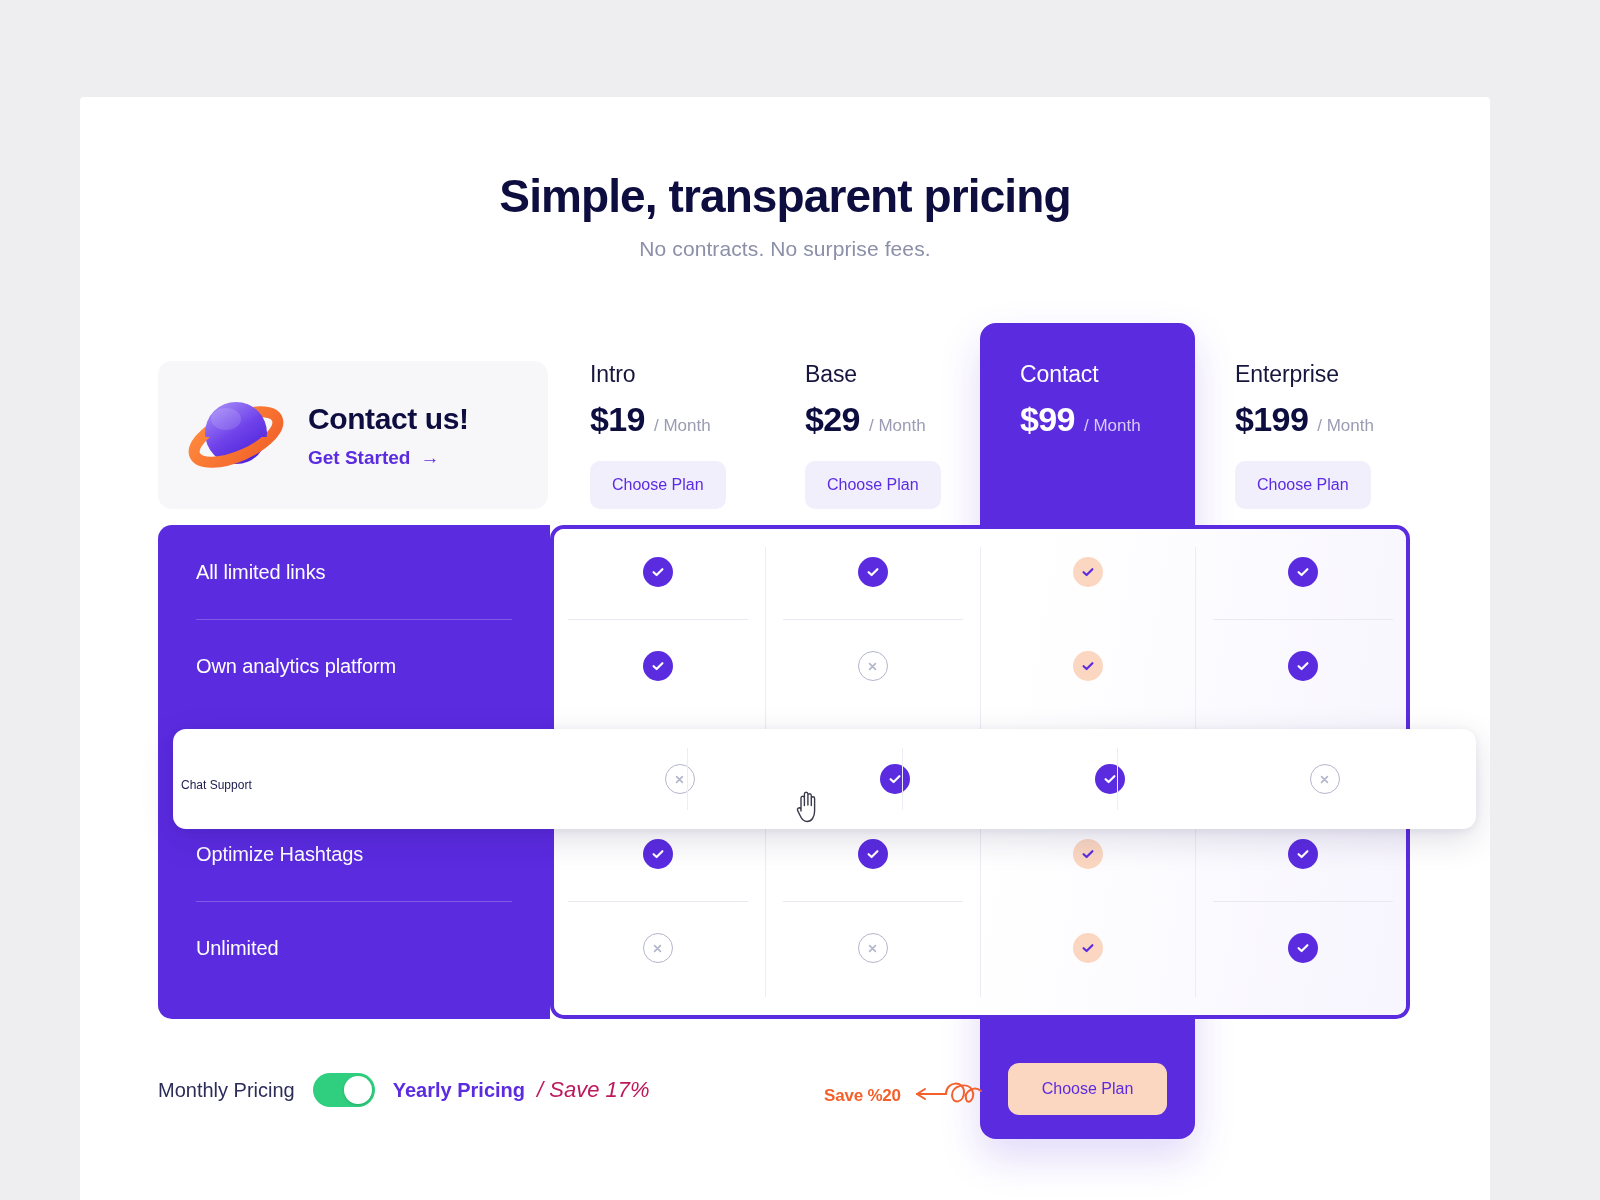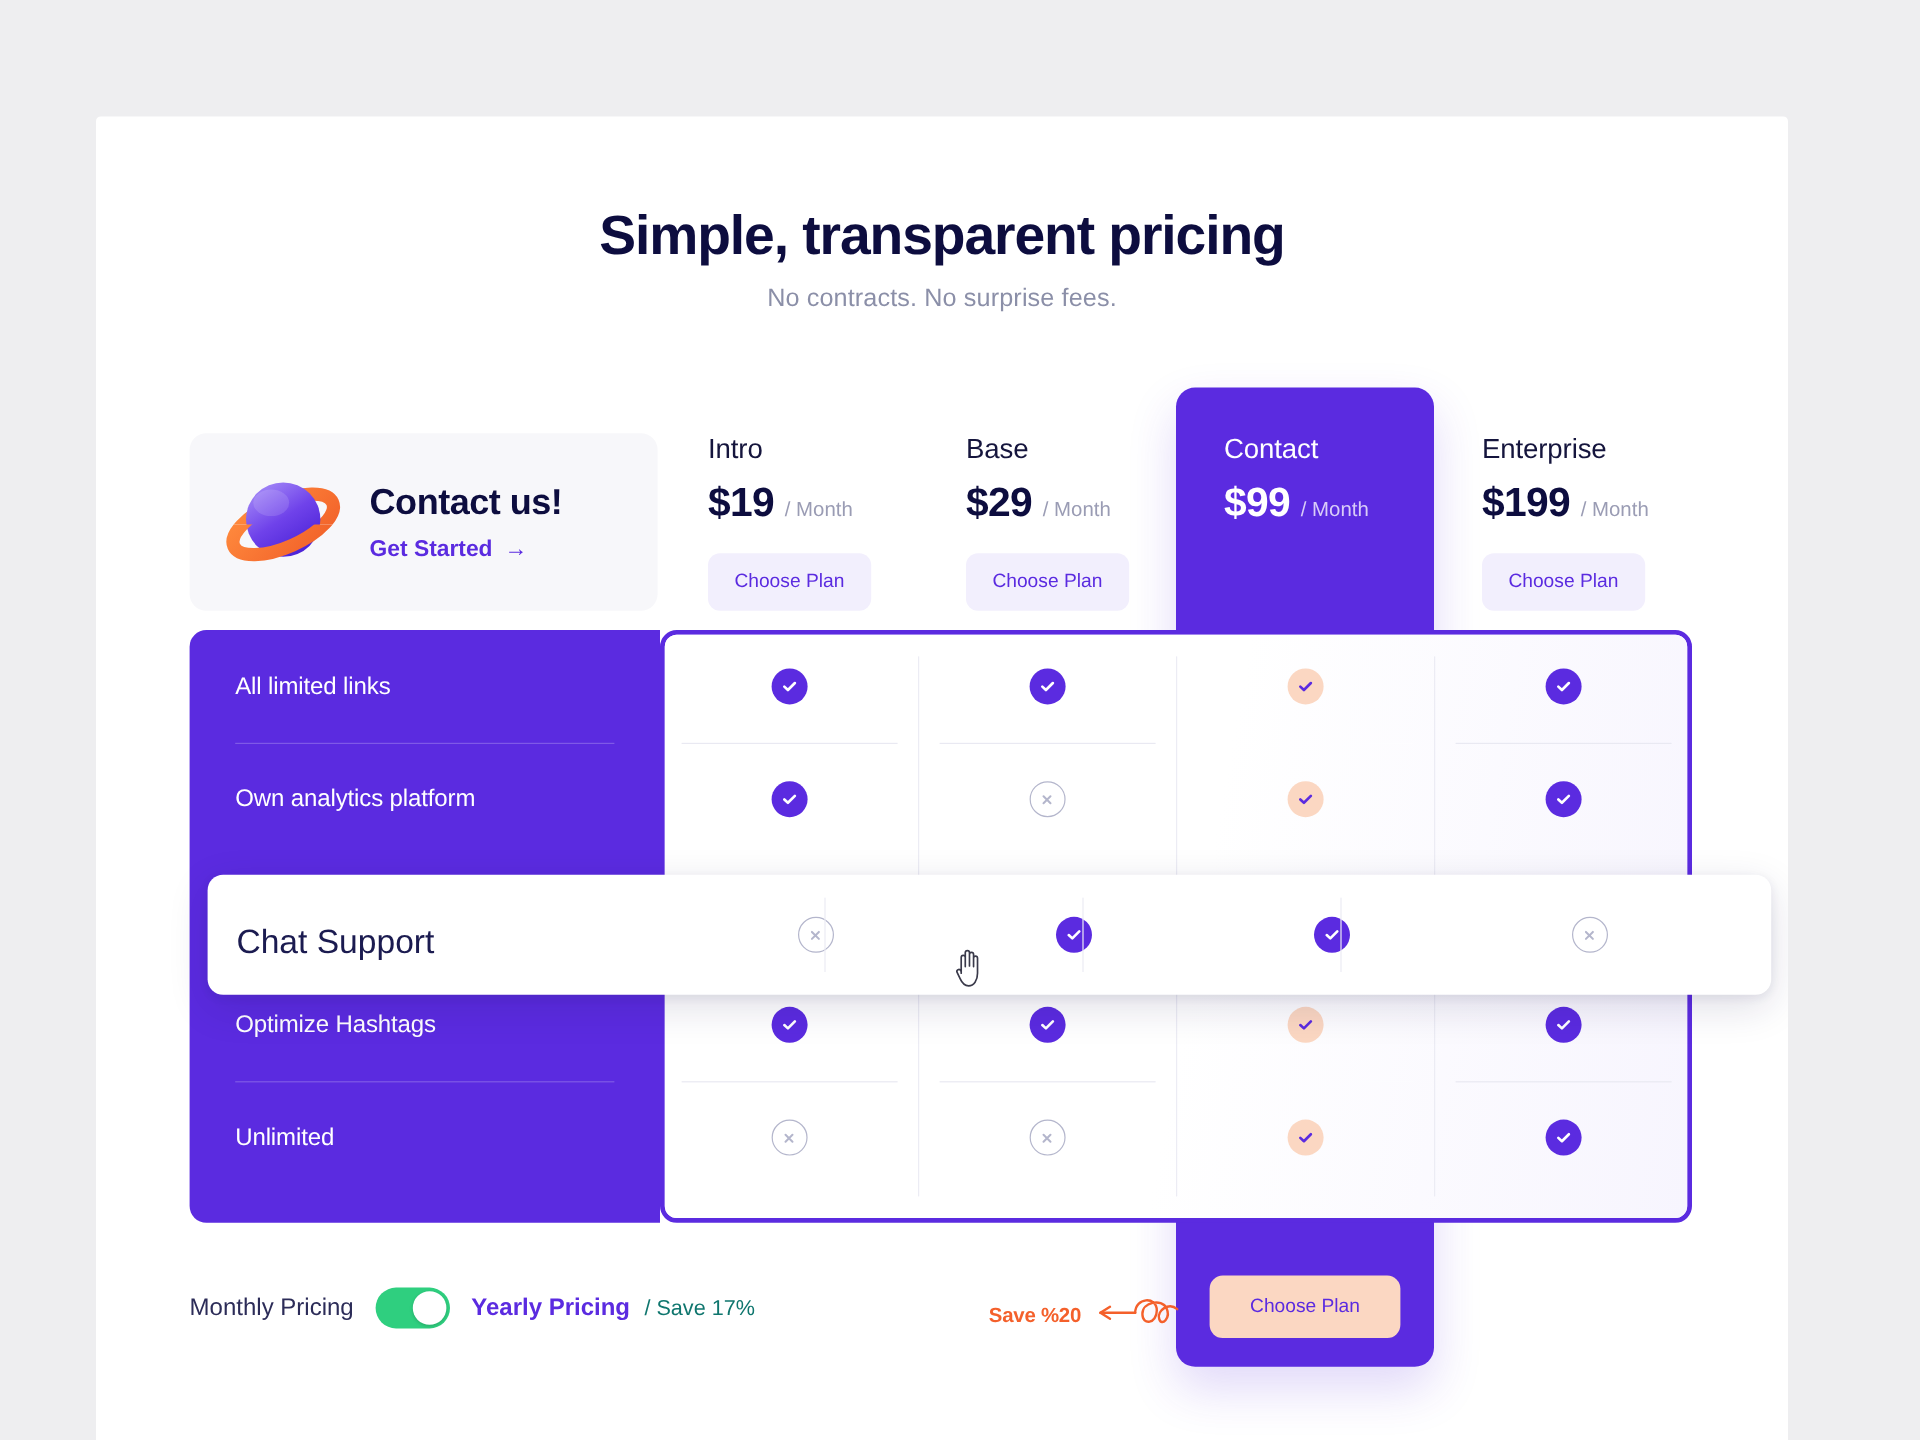--- a/index.html
+++ b/index.html
@@ -288,23 +288,23 @@
     height: 100px;
     background: #ffffff;
     border-radius: 13px;
     box-shadow: 0 10px 34px rgba(28,22,80,0.14), 0 2px 8px rgba(28,22,80,0.07);
     display: flex;
     align-items: center;
     z-index: 9;
   }
   .float-row .flabel {
     width: 377px;
-    padding-left: 24px;
+    padding-left: 8px;
     box-sizing: border-box;
-    font-size: 28px;
+    font-size: 12px;
     color: #1b1b50;
     margin-top: 12px;
   }
   .float-row .fcells {
     width: 860px;
     display: flex;
     margin-left: 22px;
   }
   .float-row .vdiv-f {
     position: absolute;
@@ -344,23 +344,24 @@
     top: 3px;
     right: 3px;
     box-shadow: 0 1px 3px rgba(0,0,0,0.18);
   }
   .lbl-yearly {
     font-size: 20px;
     font-weight: bold;
     color: #5b2be0;
   }
   .lbl-save {
-    font-size: 18px;
-    color: #0f766e;
+    font-size: 22px;
+    color: #be185d;
     margin-left: -6px;
+    font-style: italic;
   }
 
   .save-annot {
     position: absolute;
     left: 744px;
     top: 980px;
     display: flex;
     align-items: center;
     gap: 11px;
   }

